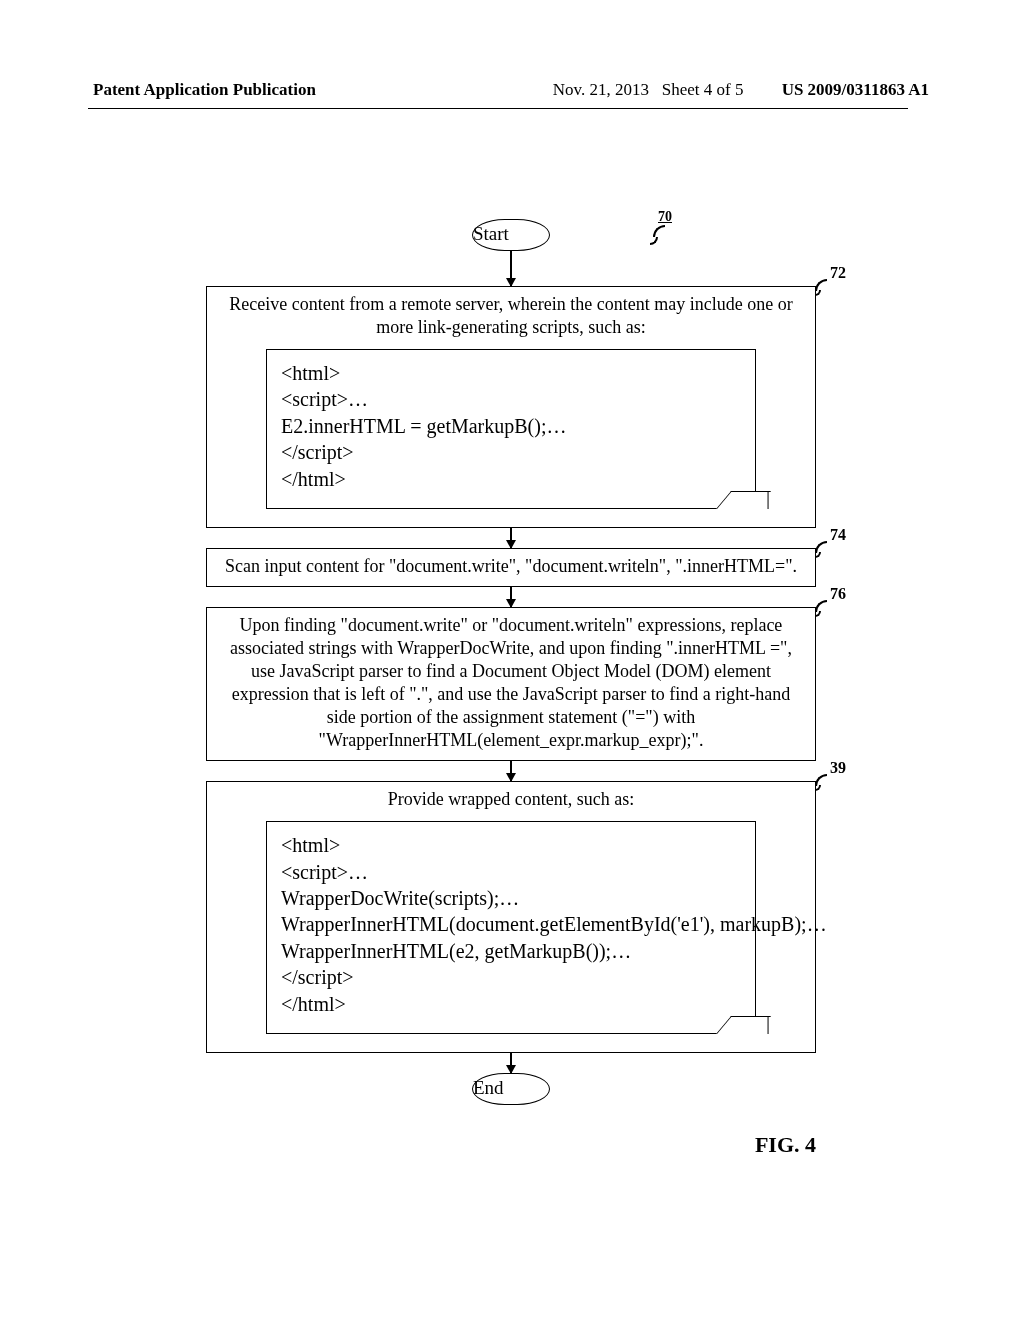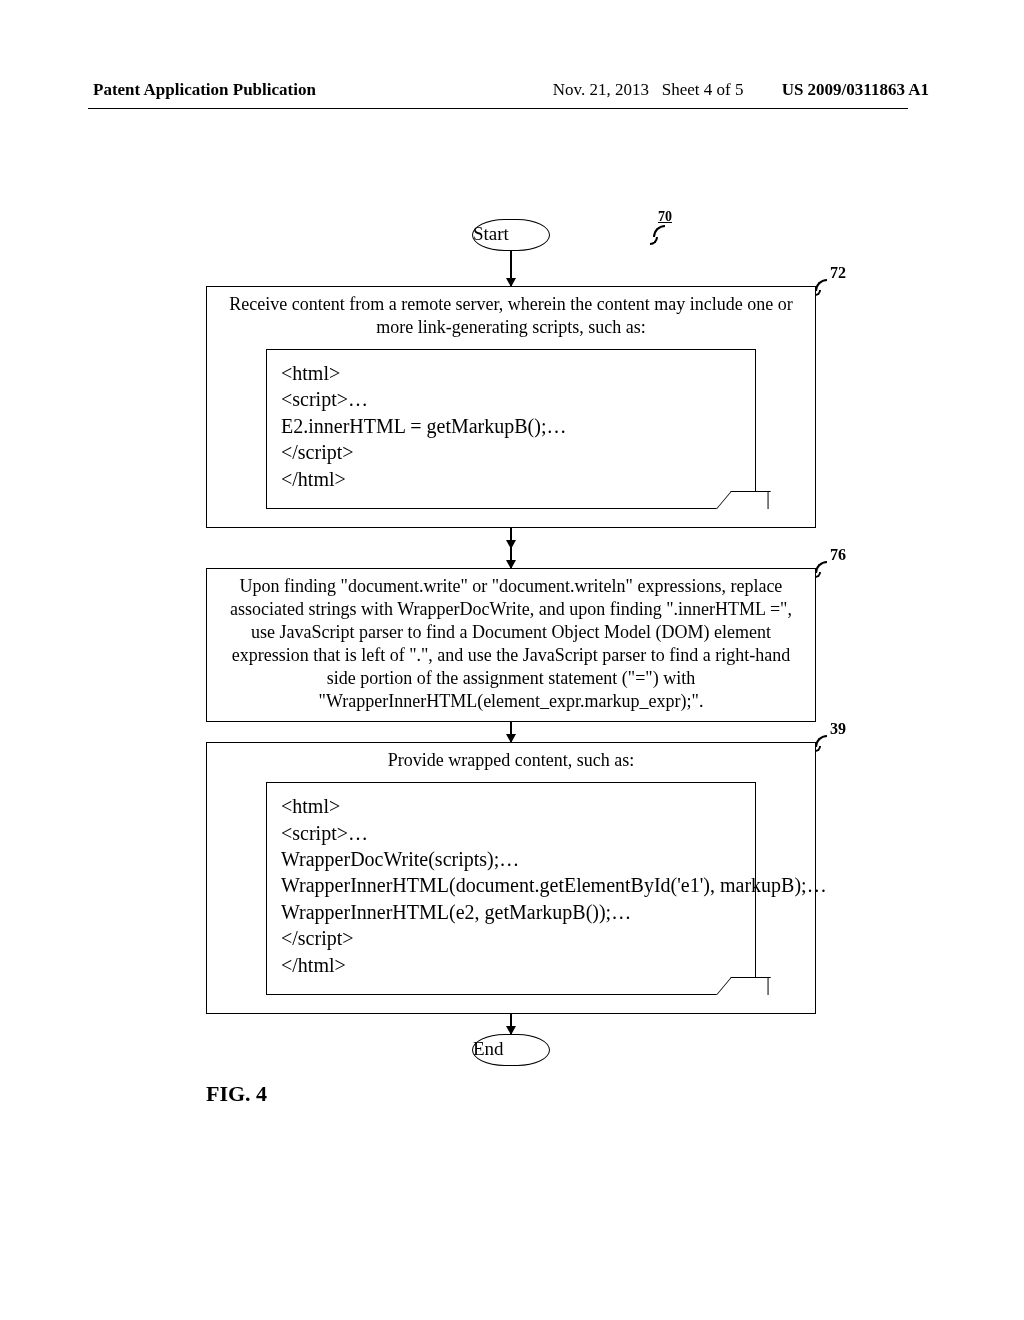--- a/index.html
+++ b/index.html
@@ -58,21 +58,21 @@
   width:40px; height:18px; background:#fff;
   border-top:1.5px solid #000; border-left:1.5px solid #000;
   transform:skewX(-40deg);
   transform-origin:bottom right;
 }
 .dogear:after {
   content:""; position:absolute; right:-5px; top:-1px;
   width:18px; height:18px; border-right:1.5px solid #000;
   transform:skewX(40deg);
 }
-.fig { text-align:left; font-weight:bold; font-size:22px; margin-top:15px; }
+.fig { text-align:right; font-weight:bold; font-size:22px; margin-top:27px; }
 </style>
 </head>
 <body>
 
 <div class="page">
 
   <div class="hdr">
     <span class="hdr-left">Patent Application Publication</span>
     <span class="hdr-right">
       <span>Nov. 21, 2013</span>&nbsp;&nbsp;
@@ -107,20 +107,28 @@
           <div class="line">&lt;/html&gt;</div>
           <div class="dogear"></div>
         </div>
       </div>
     </div>
 
     <div class="arrow-down a2 cx">
         <div class="head"></div>
       </div>
 
+    <div class="step-wrap">
+      <div class="ref">74</div>
+      <div class="hook-a"></div>
+      <div class="hook-b"></div>
+      <div class="step">
+        <span>Scan input content for "document.write", "document.writeln", ".innerHTML=".</span>
+      </div>
+    </div>
 
     <div class="arrow-down a2 cx">
         <div class="head"></div>
       </div>
 
     <div class="step-wrap">
       <div class="ref">76</div>
       <div class="hook-a"></div>
       <div class="hook-b"></div>
       <div class="step">

